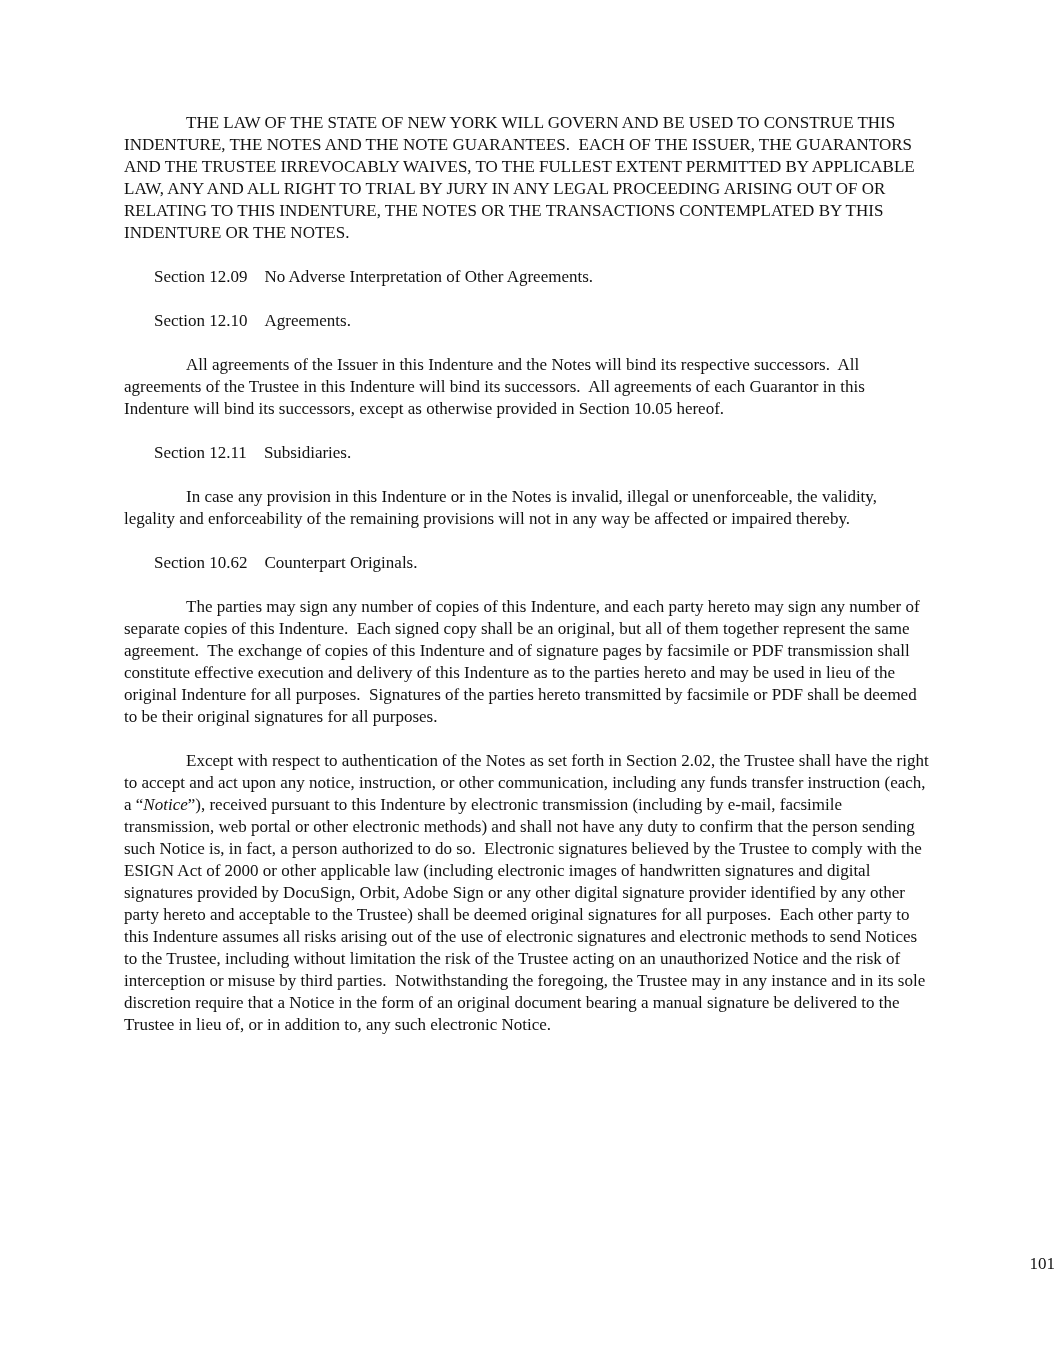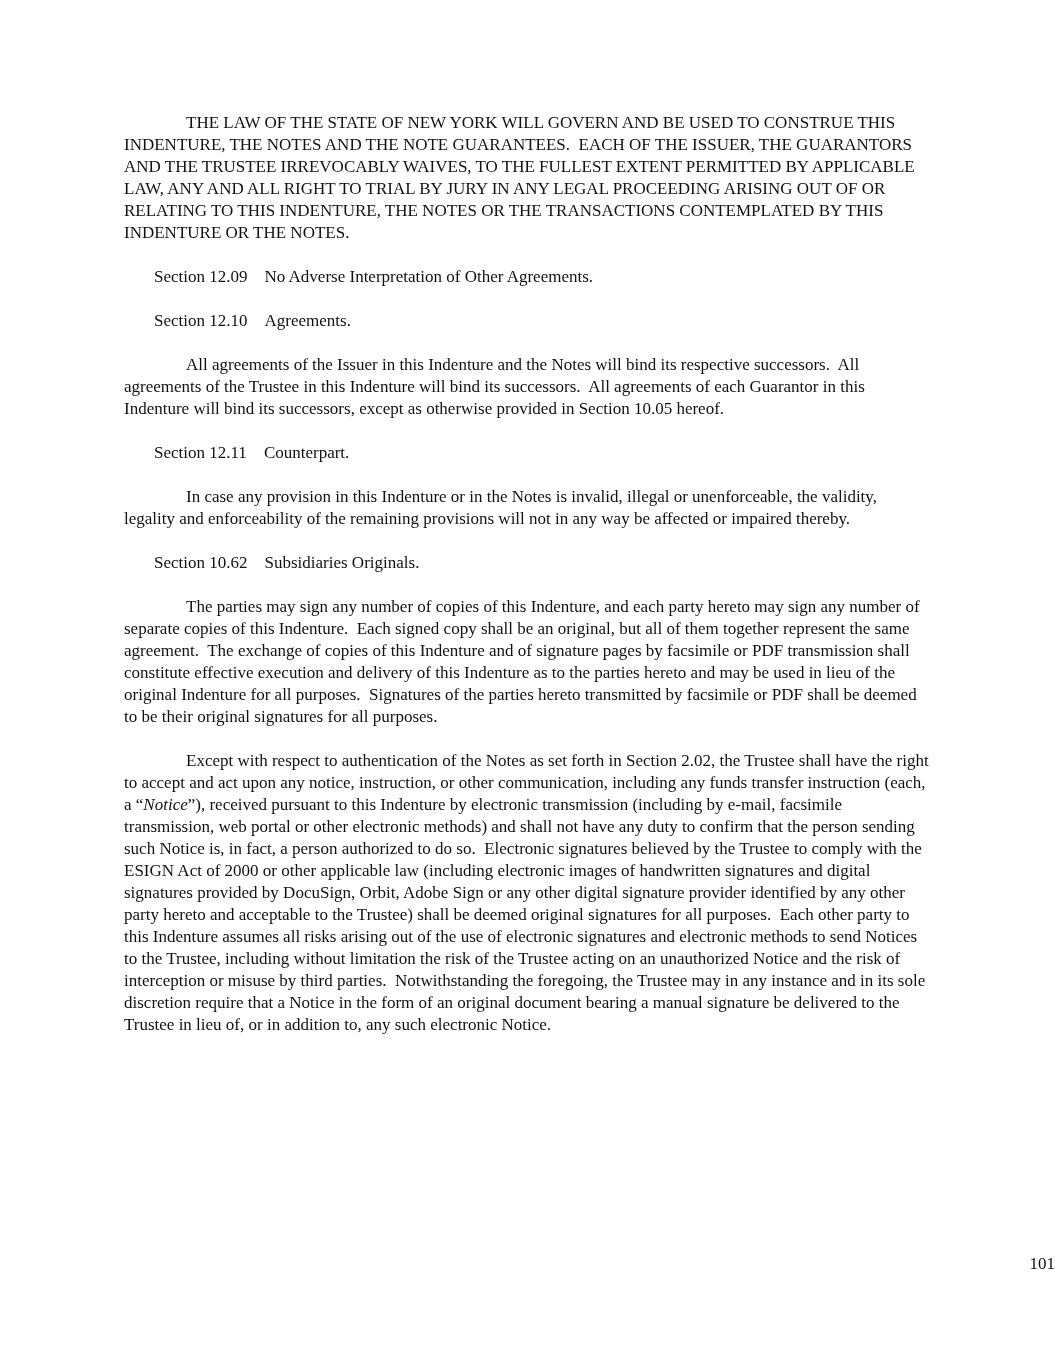--- a/index.html
+++ b/index.html
@@ -57,25 +57,25 @@
 
   <p class="para caps">THE LAW OF THE STATE OF NEW YORK WILL GOVERN AND BE USED TO CONSTRUE THIS INDENTURE, THE NOTES AND THE NOTE GUARANTEES.  EACH OF THE ISSUER, THE GUARANTORS AND THE TRUSTEE IRREVOCABLY WAIVES, TO THE FULLEST EXTENT PERMITTED BY APPLICABLE LAW, ANY AND ALL RIGHT TO TRIAL BY JURY IN ANY LEGAL PROCEEDING ARISING OUT OF OR RELATING TO THIS INDENTURE, THE NOTES OR THE TRANSACTIONS CONTEMPLATED BY THIS INDENTURE OR THE NOTES.</p>
 
   <p class="heading"><span>Section 12.09</span><span class="heading-title">No Adverse Interpretation of Other Agreements.</span></p>
 
 
   <p class="heading"><span>Section 12.10</span><span class="heading-title">Agreements.</span></p>
 
   <p class="para">All agreements of the Issuer in this Indenture and the Notes will bind its respective successors.  All agreements of the Trustee in this Indenture will bind its successors.  All agreements of each Guarantor in this Indenture will bind its successors, except as otherwise provided in Section 10.05 hereof.</p>
 
-  <p class="heading"><span>Section 12.11</span><span class="heading-title">Counterpart.</span></p>
+  <p class="heading"><span>Section 12.11</span><span class="heading-title">Subsidiaries.</span></p>
 
   <p class="para">In case any provision in this Indenture or in the Notes is invalid, illegal or unenforceable, the validity, legality and enforceability of the remaining provisions will not in any way be affected or impaired thereby.</p>
 
-  <p class="heading"><span>Section 10.62</span><span class="heading-title">Subsidiaries Originals.</span></p>
+  <p class="heading"><span>Section 10.62</span><span class="heading-title">Counterpart Originals.</span></p>
 
   <p class="para">The parties may sign any number of copies of this Indenture, and each party hereto may sign any number of separate copies of this Indenture.  Each signed copy shall be an original, but all of them together represent the same agreement.  The exchange of copies of this Indenture and of signature pages by facsimile or PDF transmission shall constitute effective execution and delivery of this Indenture as to the parties hereto and may be used in lieu of the original Indenture for all purposes.  Signatures of the parties hereto transmitted by facsimile or PDF shall be deemed to be their original signatures for all purposes.</p>
 
   <p class="para"><span>Except with respect to authentication of the Notes as set forth in Section 2.02, the Trustee shall have the right to accept and act upon any notice, instruction, or other communication, including any funds transfer instruction (each, a “</span><span class="defined-term">Notice</span><span>”), received pursuant to this Indenture by electronic transmission (including by e-mail, facsimile transmission, web portal or other electronic methods) and shall not have any duty to confirm that the person sending such Notice is, in fact, a person authorized to do so.  Electronic signatures believed by the Trustee to comply with the ESIGN Act of 2000 or other applicable law (including electronic images of handwritten signatures and digital signatures provided by DocuSign, Orbit, Adobe Sign or any other digital signature provider identified by any other party hereto and acceptable to the Trustee) shall be deemed original signatures for all purposes.  Each other party to this Indenture assumes all risks arising out of the use of electronic signatures and electronic methods to send Notices to the Trustee, including without limitation the risk of the Trustee acting on an unauthorized Notice and the risk of interception or misuse by third parties.  Notwithstanding the foregoing, the Trustee may in any instance and in its sole discretion require that a Notice in the form of an original document bearing a manual signature be delivered to the Trustee in lieu of, or in addition to, any such electronic Notice.</span></p>
 
   <div class="footer">101</div>
 
 </div>
 
 </body></html>

